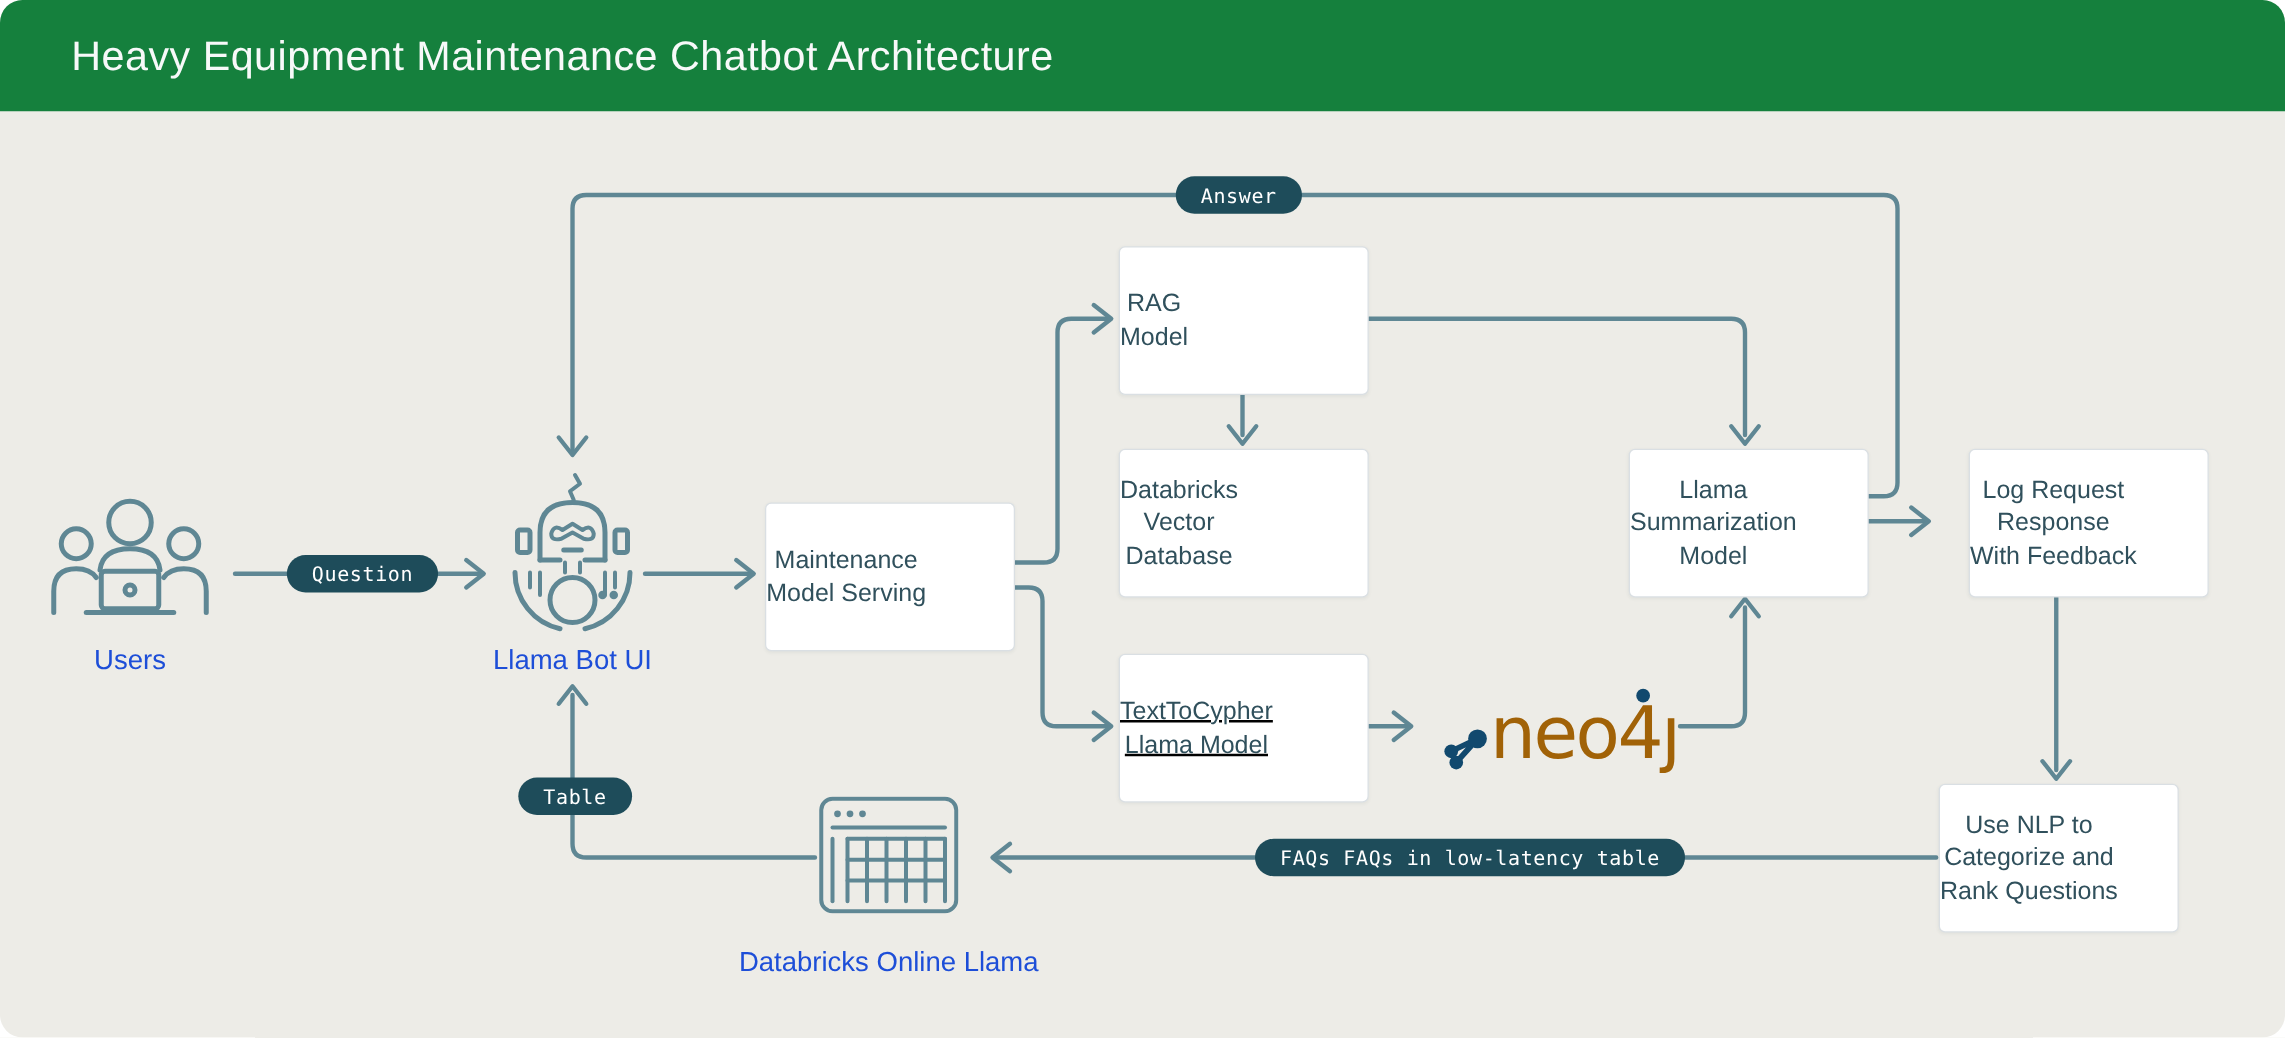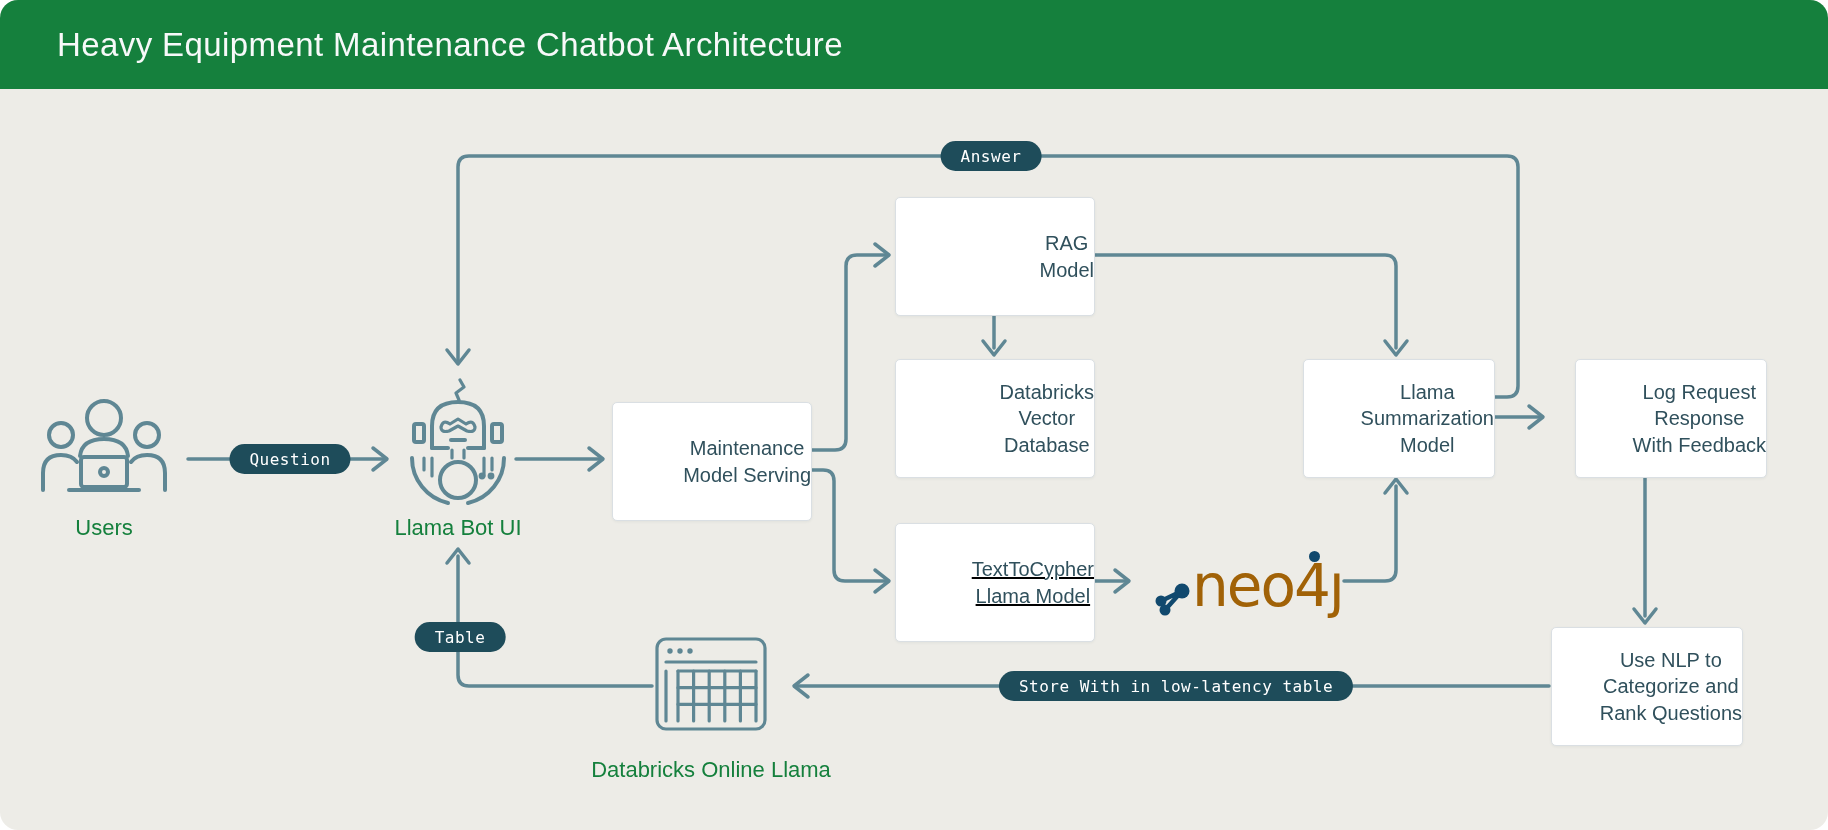--- a/index.html
+++ b/index.html
@@ -2,26 +2,26 @@
 <html><head>
 <meta charset="utf-8">
 <style>
   html,body{margin:0;padding:0;background:#ffffff;font-family:"Liberation Sans",sans-serif;}
   .canvas{position:relative;width:1828px;height:830px;background:#EDECE7;border-radius:18px;overflow:hidden;}
   .header{position:absolute;left:0;top:0;width:100%;height:89px;background:#15803d;display:flex;align-items:center;}
   .header .title{color:#F7F9F9;font-size:33px;font-weight:500;letter-spacing:.4px;padding-left:57px;}
   svg.wires{position:absolute;left:0;top:0;z-index:1;}
   .wire{stroke:#5F8794;stroke-width:3.5;fill:none;stroke-linecap:round;stroke-linejoin:round;}
   .node-box{position:absolute;z-index:2;background:#ffffff;border:1.5px solid #DADFE3;border-radius:5px;
-    box-shadow:0 1px 3px rgba(40,60,70,.06);display:flex;align-items:center;justify-content:flex-end;text-align:center;}
+    box-shadow:0 1px 3px rgba(40,60,70,.06);display:flex;align-items:center;justify-content:flex-start;text-align:center;}
   .node-box .box-label{white-space:pre-line;color:#30505C;font-size:20px;font-weight:500;line-height:1.33;}
   .pill{position:absolute;z-index:3;transform:translate(-50%,-50%);background:#1E4C5A;color:#ffffff;
     border-radius:999px;height:30px;display:flex;align-items:center;justify-content:center;
     font-family:"DejaVu Sans Mono",monospace;font-size:16px;font-weight:500;padding:0 20px;letter-spacing:.5px;white-space:nowrap;}
-  .caption{position:absolute;z-index:2;transform:translate(-50%,-50%);color:#15803d;font-size:22px;font-weight:500;white-space:nowrap;}
+  .caption{position:absolute;z-index:2;transform:translate(-50%,-50%);color:#1d4ed8;font-size:22px;font-weight:500;white-space:nowrap;}
   .icon{position:absolute;z-index:2;}
   .icon svg{display:block;}
   .ink{stroke:#5F8794;stroke-width:4;fill:none;stroke-linecap:round;stroke-linejoin:round;}
   .ink-thin{stroke:#5F8794;stroke-width:3.2;fill:none;stroke-linecap:round;stroke-linejoin:round;}
   .ink-fill{fill:#5F8794;stroke:none;}
   .neo4j{position:absolute;z-index:2;left:1146px;top:542px;width:210px;height:84px;}
   .neo4j-text{position:absolute;left:46px;top:0;height:84px;line-height:88px;
     font-family:"DejaVu Sans",sans-serif;font-size:58px;font-weight:400;letter-spacing:-2px;color:#a16207;}
   .neo4j-jdot{position:absolute;left:163px;top:9px;width:11px;height:11px;border-radius:50%;background:#11496E;}
   .navy-fill{fill:#11496E;stroke:none;}
@@ -120,21 +120,21 @@
   </div>
   <div class="node-box" style="left:1551px;top:627px;width:190px;height:117px;">
     <div class="box-label">Use NLP to
 Categorize and
 Rank Questions</div>
   </div>
 
   <div class="pill" style="left:290px;top:459px;">Question</div>
   <div class="pill" style="left:991px;top:156px;">Answer</div>
   <div class="pill" style="left:460px;top:637px;">Table</div>
-  <div class="pill" style="left:1176px;top:686px;">Store With in low-latency table</div>
+  <div class="pill" style="left:1176px;top:686px;">FAQs FAQs in low-latency table</div>
 
   <div class="icon" style="left:36px;top:398px;">
     <svg width="136" height="100" viewBox="0 0 136 100">
       <circle class="ink" cx="25" cy="37" r="12"></circle>
       <path class="ink" d="M7,92 V75 Q7,57 25,57 Q36,57 41,64"></path>
       <circle class="ink" cx="111" cy="37" r="12"></circle>
       <path class="ink" d="M95,64 Q100,57 111,57 Q129,57 129,75 V92"></path>
       <circle class="ink" cx="68" cy="20" r="17"></circle>
       <path class="ink" d="M44,58 Q46,41 68,41 Q90,41 92,58"></path>
       <rect class="ink" x="45" y="59" width="46" height="30" rx="3"></rect>

